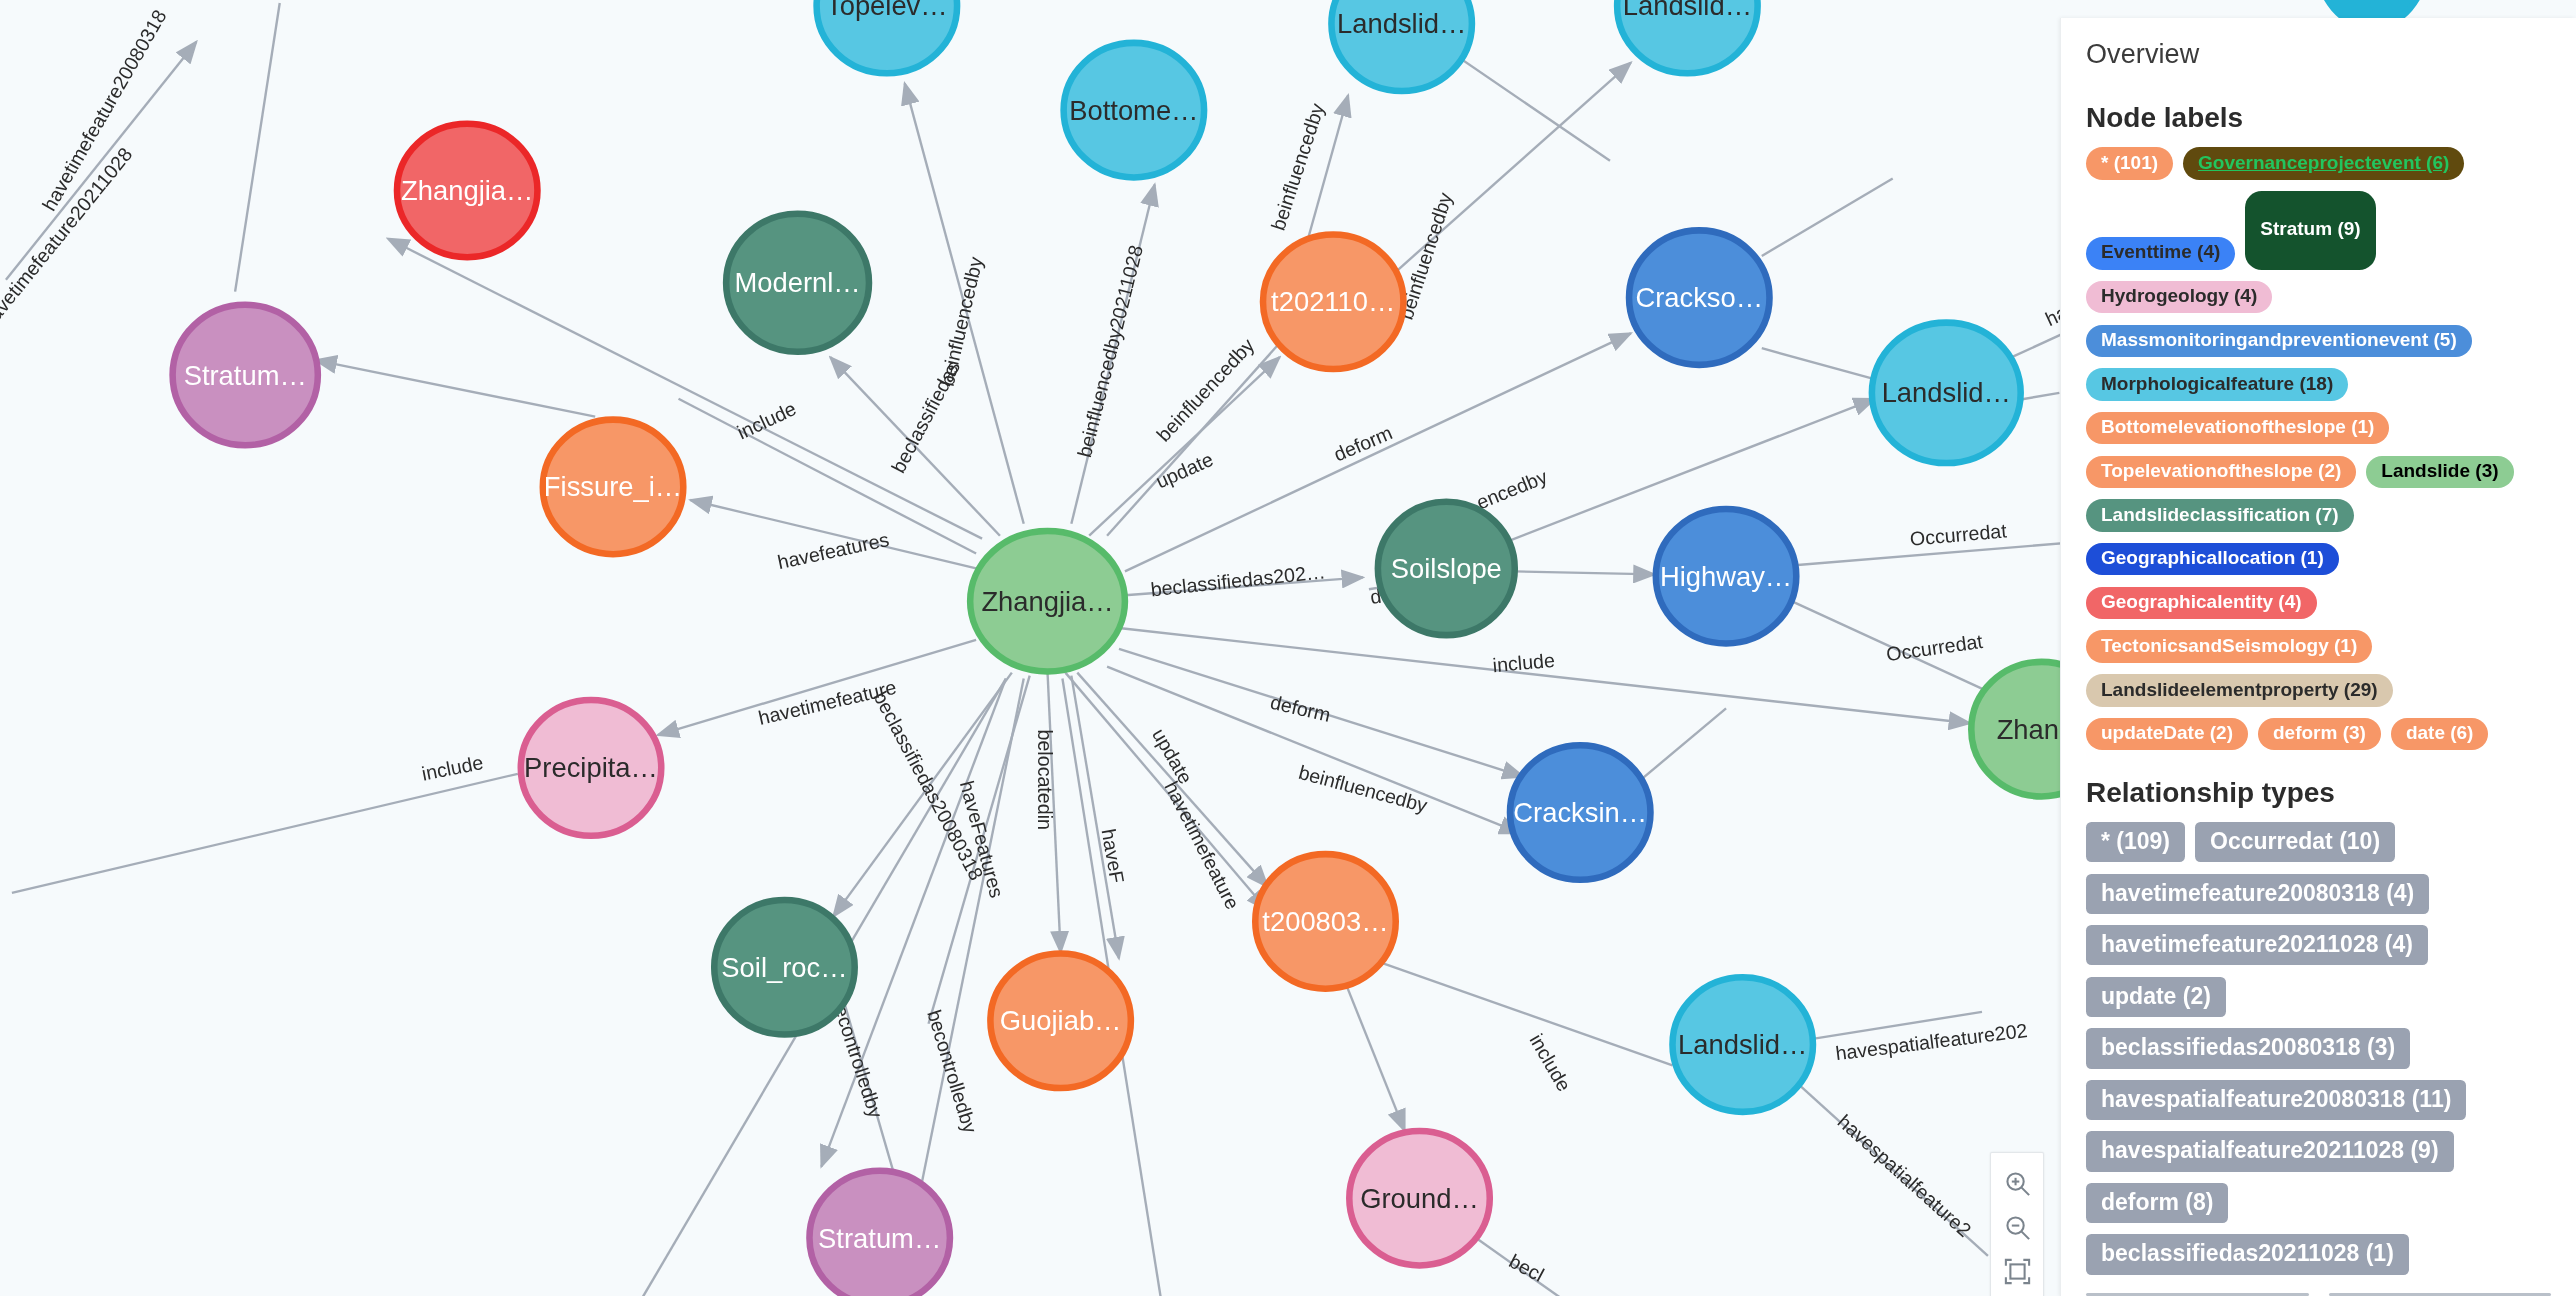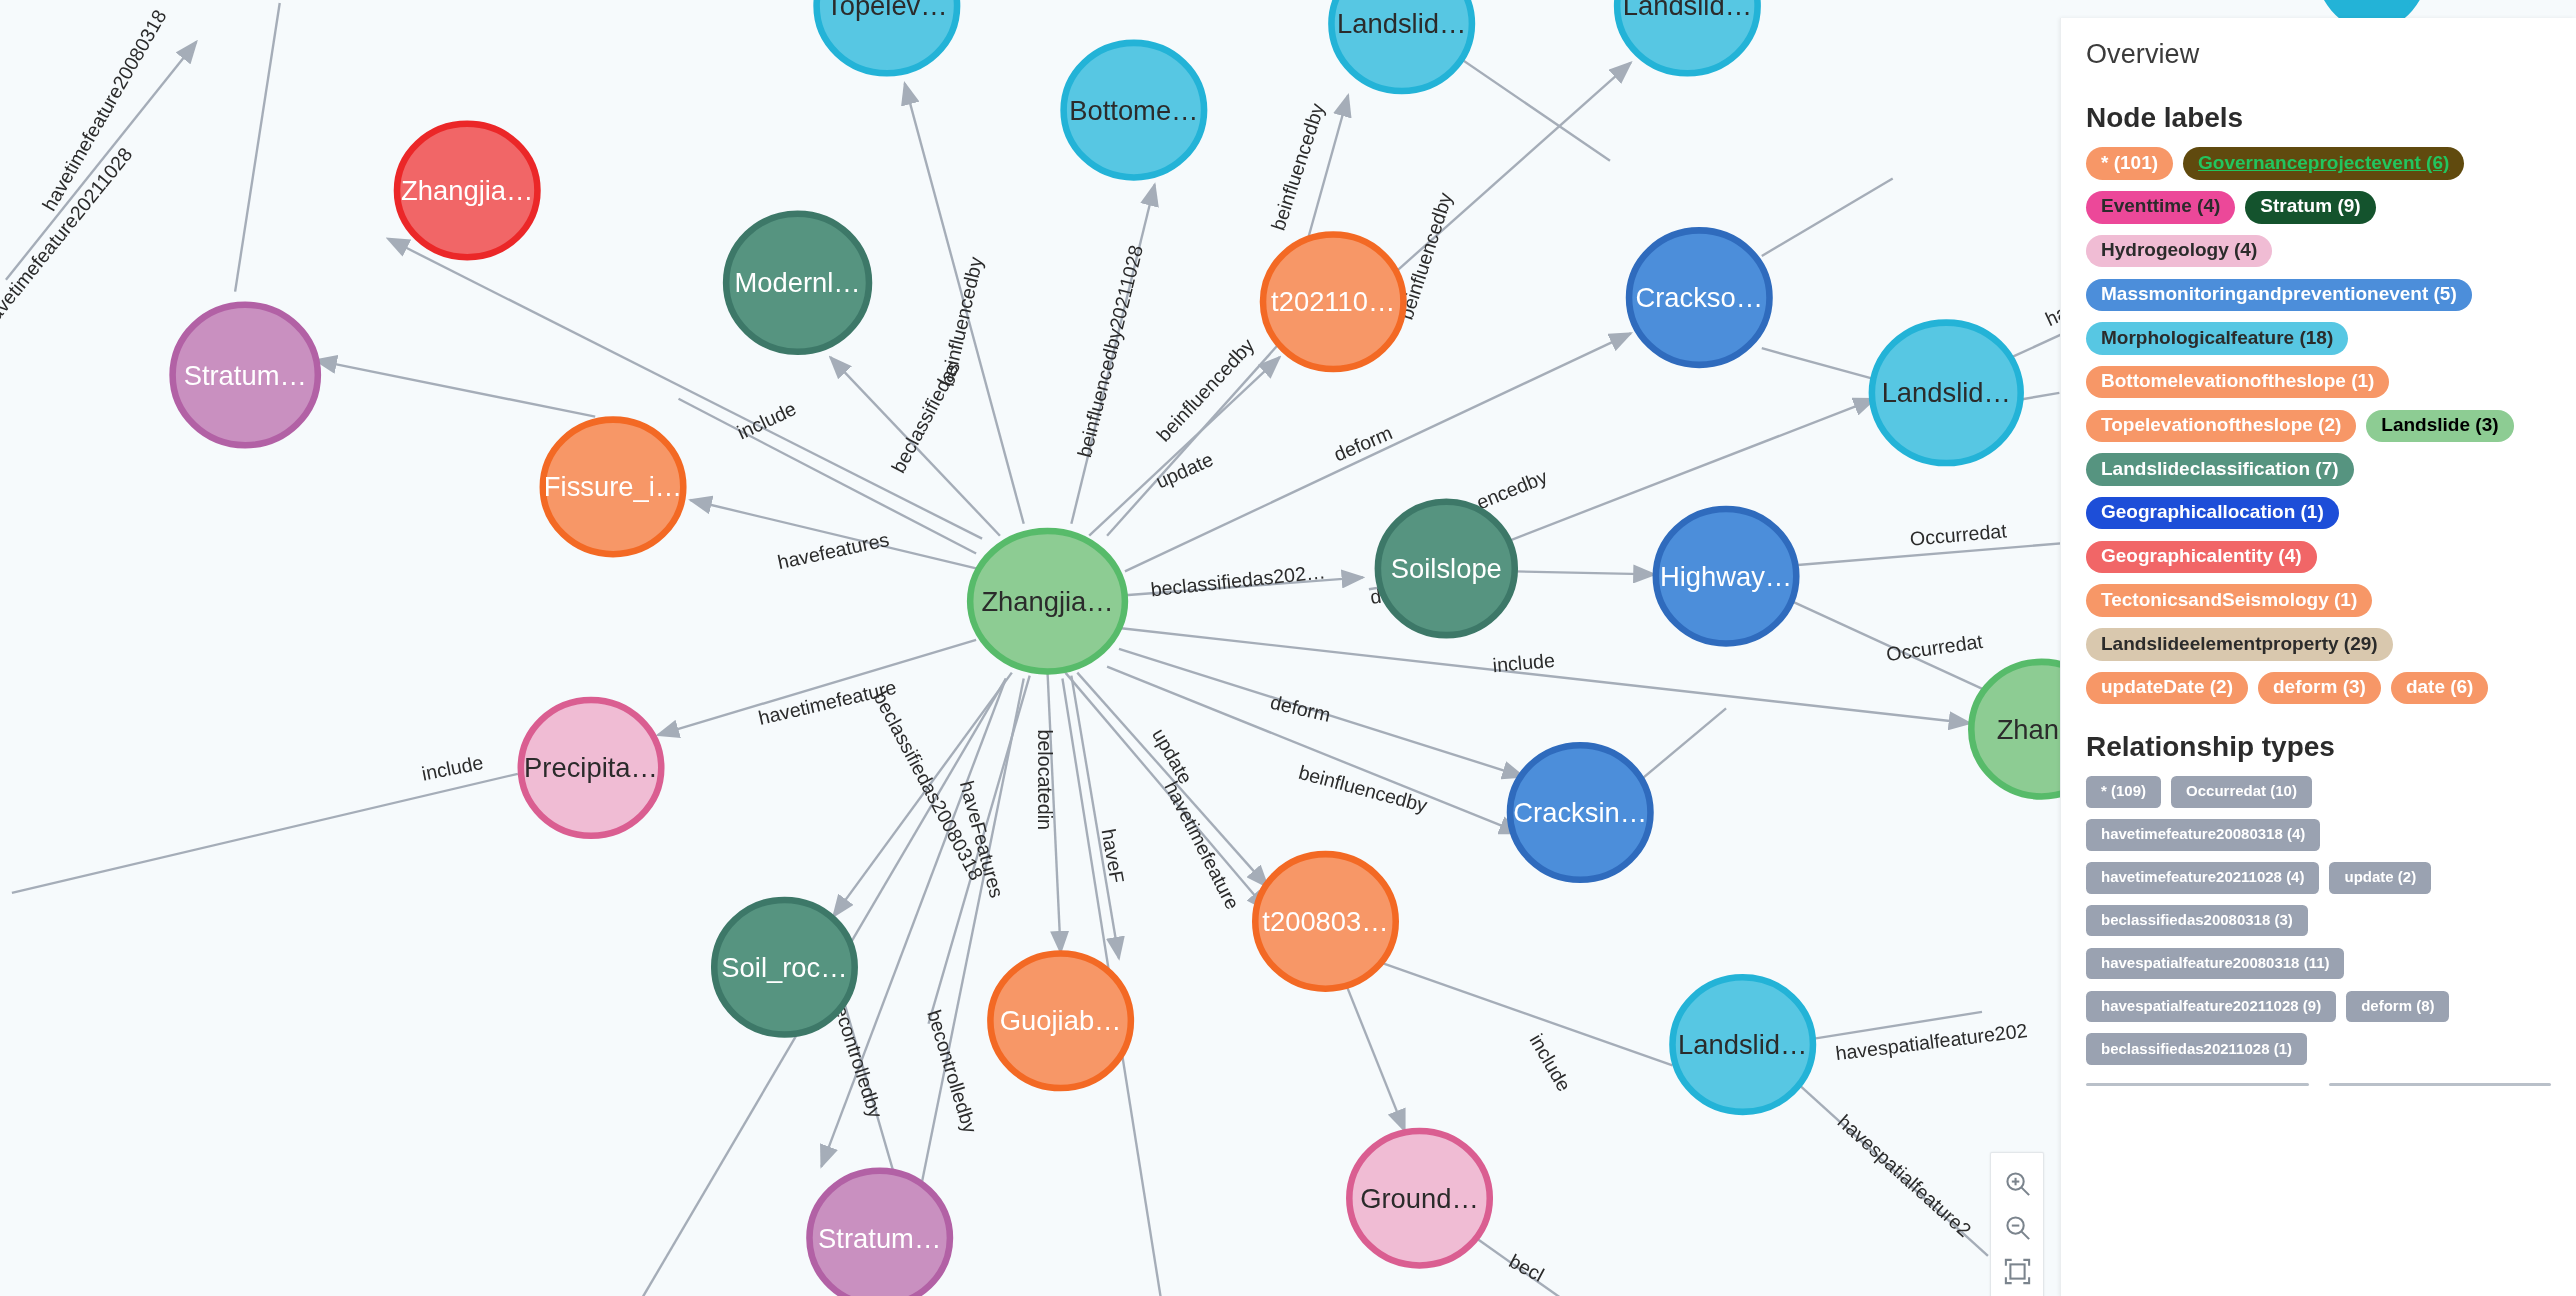--- a/index.html
+++ b/index.html
@@ -106,21 +106,21 @@
     line-height: 1.08;
     white-space: nowrap;
     cursor: pointer;
     user-select: none;
   }
   .rel-chip {
     display: inline-flex;
     align-items: center;
     border-radius: 5.4px;
     padding: 7.1px 15px 8.3px 15px;
-    font-size: 15px;
+    font-size: 23px;
     font-weight: bold;
     line-height: 1.08;
     white-space: nowrap;
     background: #9aa2b1;
     color: #ffffff;
     cursor: pointer;
     user-select: none;
   }
   #rel-chip-wrap { gap: 11.3px 10px; margin-bottom: 18px; }
   .panel-divider-row { display:flex; gap: 20px; }
@@ -357,21 +357,21 @@
     </div>
   </div>
 
   <div id="overview-panel">
     <h1 id="overview-title">Overview</h1>
 
     <div class="section-heading">Node labels</div>
     <div class="chip-wrap" id="node-label-chips">
         <div class="chip" style="background: rgb(247, 151, 103); color: rgb(255, 255, 255);">* (101)</div>
         <div class="chip" style="background: rgb(96, 74, 14); color: #22c55e; text-decoration: underline;">Governanceprojectevent (6)</div>
-        <div class="chip" style="background: #ec4899; color: rgb(43, 43, 43);">Eventtime (4)</div>
+        <div class="chip" style="background: #3b82f6; color: rgb(43, 43, 43); margin-top: 46px;">Eventtime (4)</div>
         <div class="chip" style="background: #14532d; color: rgb(255, 255, 255);">Stratum (9)</div>
         <div class="chip" style="background: rgb(240, 188, 212); color: rgb(43, 43, 43);">Hydrogeology (4)</div>
         <div class="chip" style="background: rgb(76, 142, 218); color: rgb(255, 255, 255);">Massmonitoringandpreventionevent (5)</div>
         <div class="chip" style="background: rgb(87, 199, 227); color: rgb(43, 43, 43);">Morphologicalfeature (18)</div>
         <div class="chip" style="background: rgb(247, 151, 103); color: rgb(255, 255, 255);">Bottomelevationoftheslope (1)</div>
         <div class="chip" style="background: rgb(247, 151, 103); color: rgb(255, 255, 255);">Topelevationoftheslope (2)</div>
         <div class="chip" style="background: rgb(141, 204, 147); color: #000000;">Landslide (3)</div>
         <div class="chip" style="background: rgb(86, 148, 128); color: rgb(255, 255, 255);">Landslideclassification (7)</div>
         <div class="chip" style="background: #1d4ed8; color: rgb(255, 255, 255);">Geographicallocation (1)</div>
         <div class="chip" style="background: rgb(241, 102, 103); color: rgb(255, 255, 255);">Geographicalentity (4)</div>

